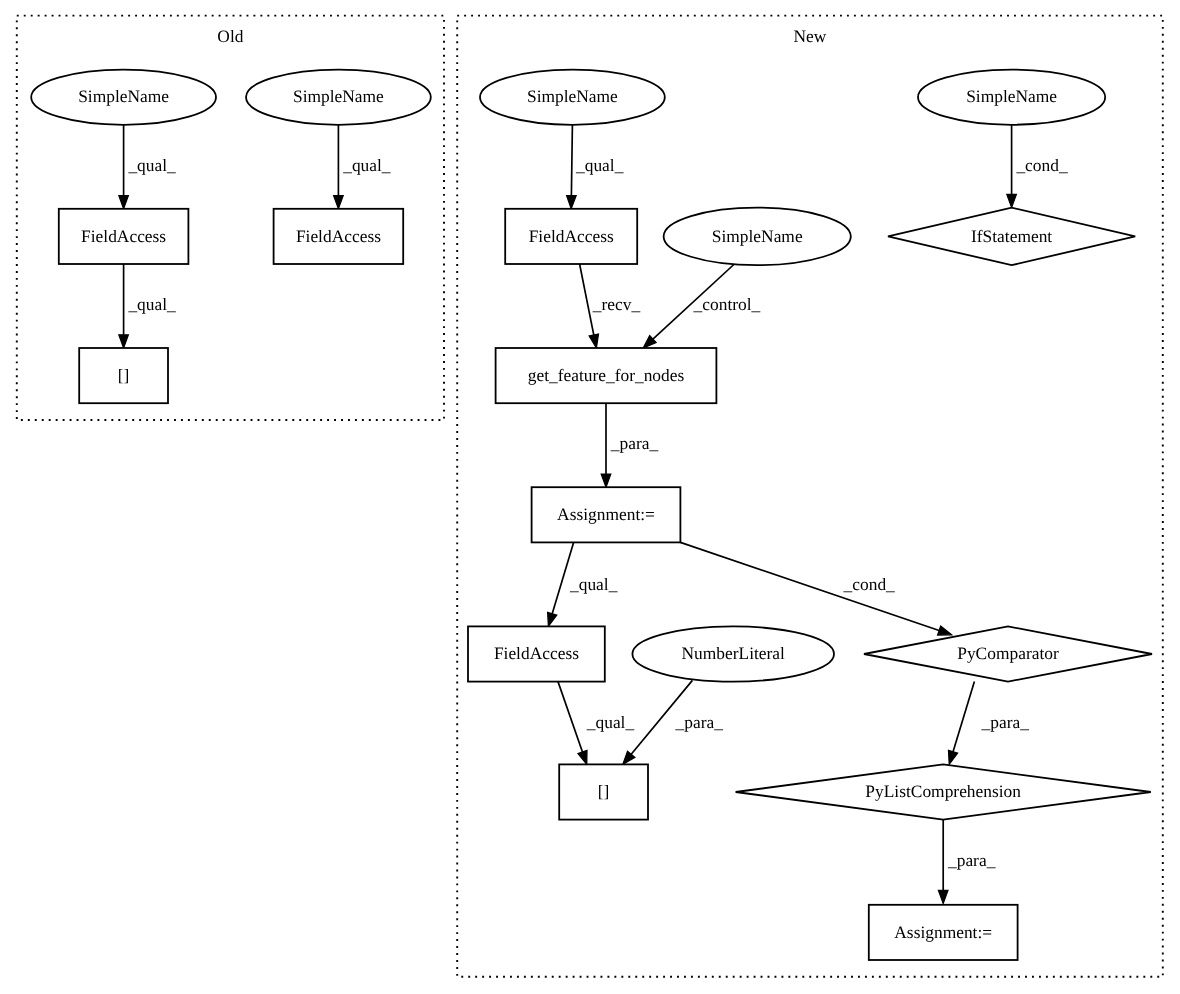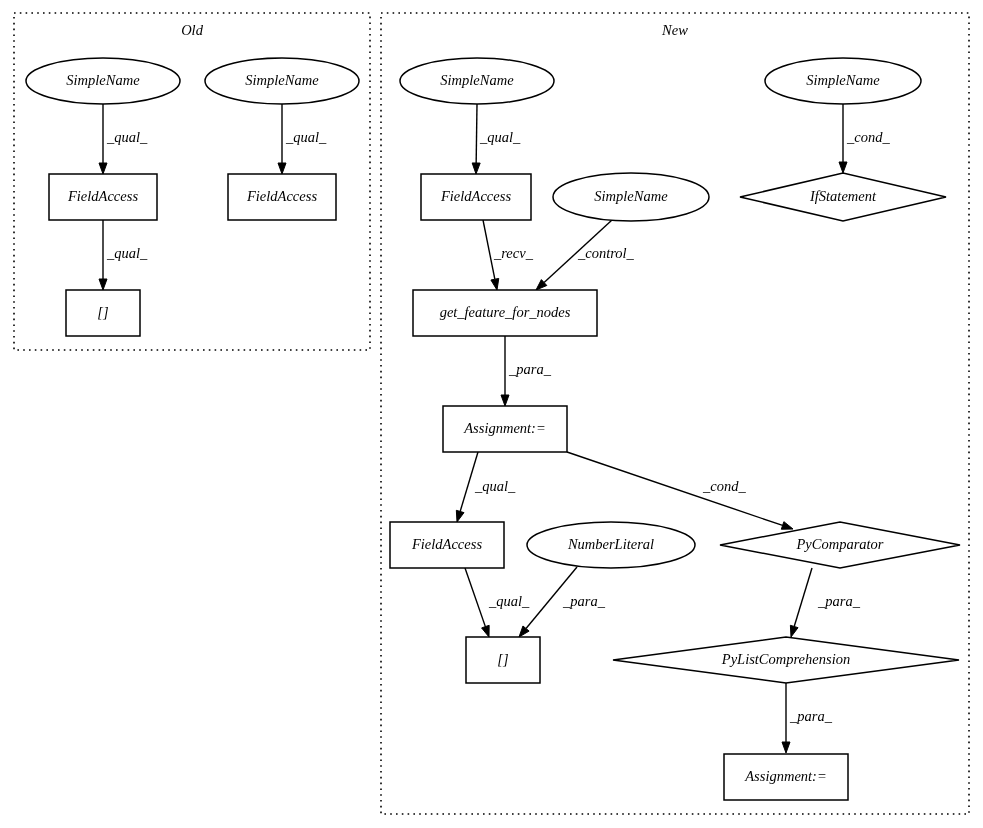--- a/index.html
+++ b/index.html
@@ -6,21 +6,20 @@
     margin: 0;
     padding: 0;
     background: #ffffff;
   }
   #diagram-root {
     position: relative;
     width: 983px;
     height: 828px;
     background: #ffffff;
     font-family: "Liberation Serif", "DejaVu Serif", serif;
-    font-style: italic;
   }
   svg#graph {
     display: block;
     width: 983px;
     height: 828px;
   }
   .cluster-box {
     fill: none;
     stroke: #000000;
     stroke-width: 1.6;

